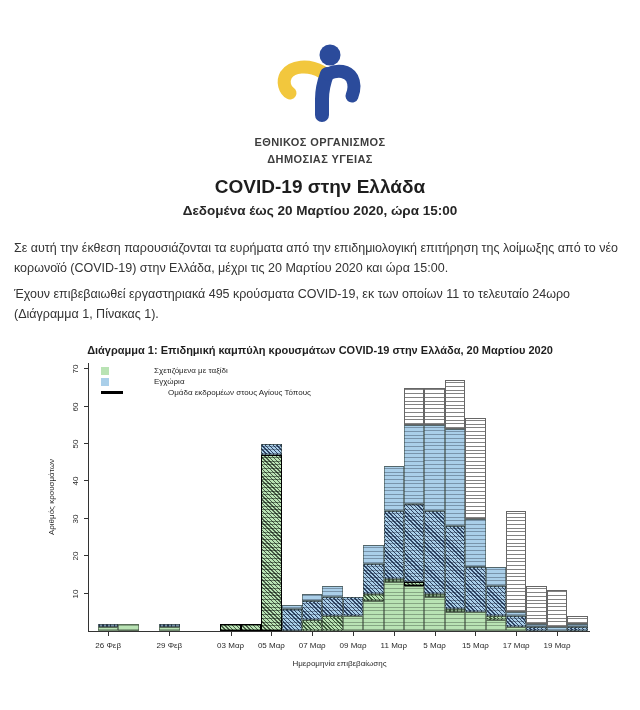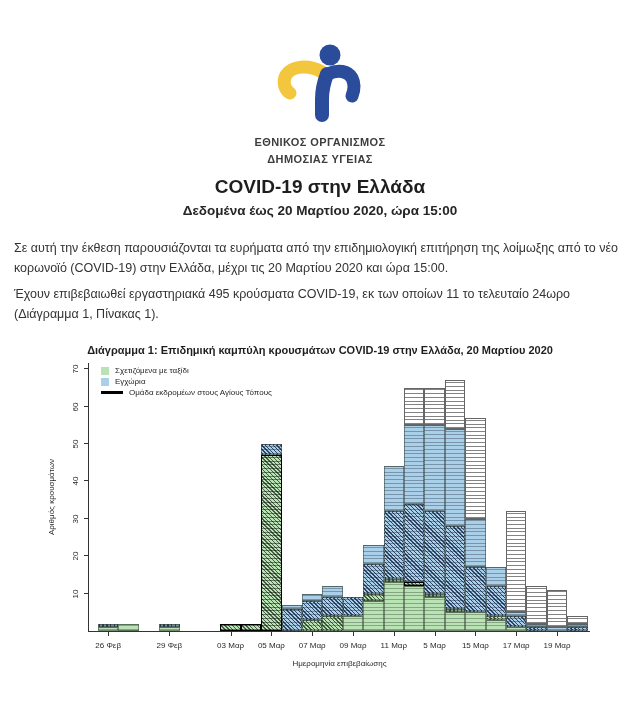--- a/index.html
+++ b/index.html
@@ -46,21 +46,21 @@
   .xtick{position:absolute;bottom:-5px;width:1px;height:5px;background:#333;}
   .xticklabel{position:absolute;bottom:-19px;width:44px;text-align:center;
     font-size:8px;color:#2a2a2a;}
   .ylab{position:absolute;left:-42px;top:50%;transform-origin:left top;
     transform:rotate(-90deg) translateX(-50%);white-space:nowrap;
     font-size:8px;color:#2a2a2a;}
   .xlab{position:absolute;bottom:-37px;left:0;width:100%;text-align:center;
     font-size:8px;color:#2a2a2a;}
   
   .legend{position:absolute;left:12px;top:2px;}
-  .lrow{display:flex;align-items:center;height:11px;}
+  .lrow{display:flex;align-items:center;height:11px;gap:39px;}
   .sw{width:8px;height:8px;margin-right:6px;flex:none;}
   .sw-green{background:#b9e3b4;}
   .sw-blue{background:#aacfe9;}
   .sw-white{background:#fff;border:1px solid #1e1e1e;}
   .sw-hatch{border:1px solid #1e1e1e;
     background:repeating-linear-gradient(45deg,rgba(20,30,60,.85) 0 1px,transparent 1px 2.4px),#fff;}
   .sw-line{width:22px;height:3px;background:#000;border:none;}
   .ltext{font-size:8px;color:#1e1e1e;white-space:nowrap;}
 </style>
 </head>

